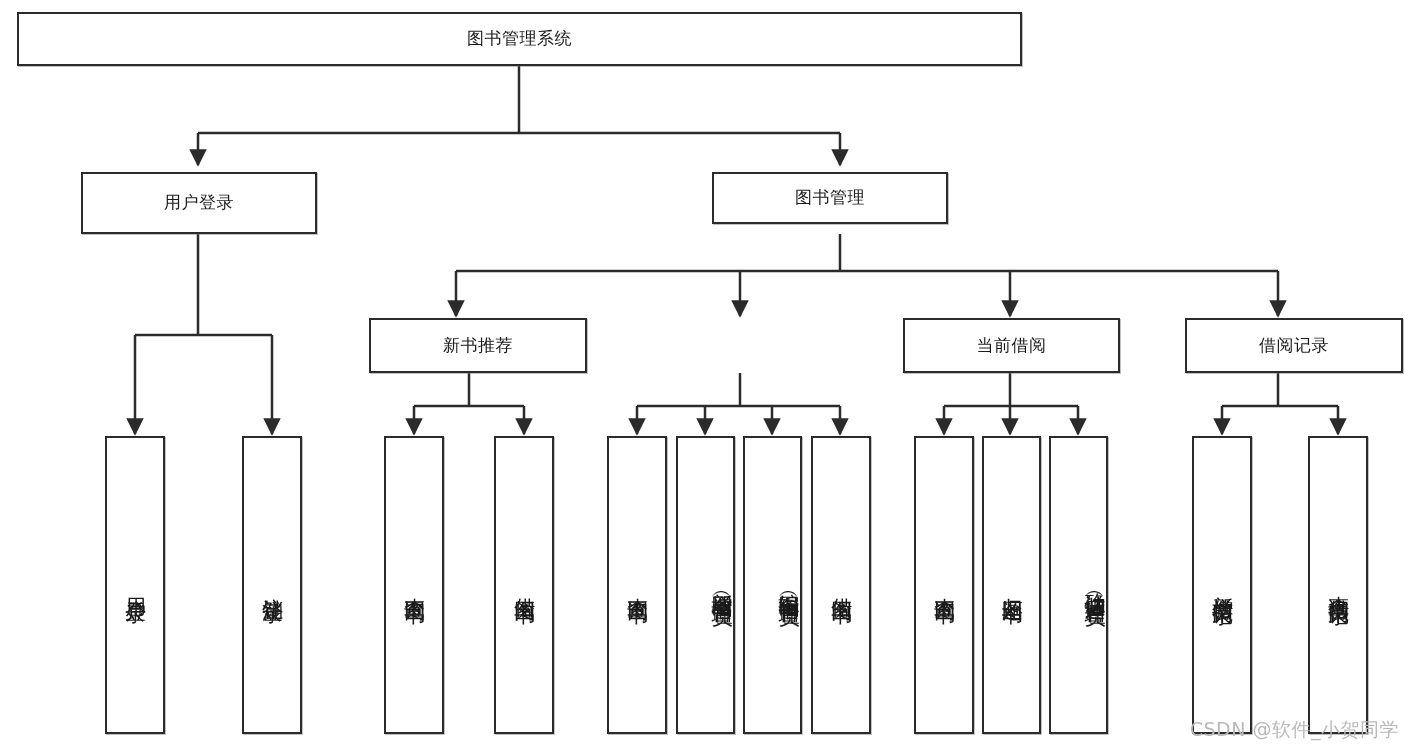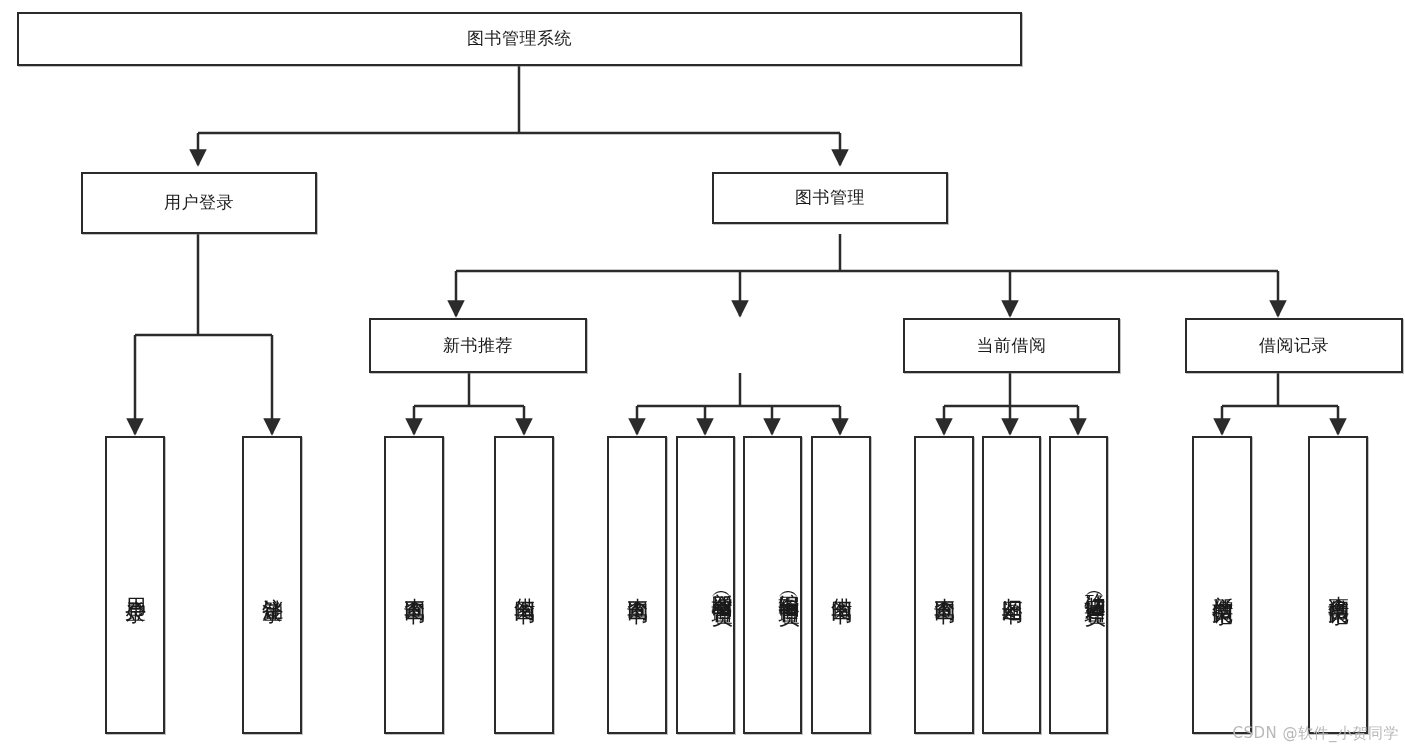--- a/index.html
+++ b/index.html
@@ -50,21 +50,21 @@
     align-items: flex-start;
     justify-content: center;
   }
   .node.vertical.v-center {
     align-items: center;
   }
   .watermark {
     position: absolute;
     right: 6px;
     bottom: 4px;
-    font-size: 15px;
+    font-size: 19px;
     color: #b9b9b9;
     white-space: nowrap;
     letter-spacing: 0.5px;
   }
 </style>
 </head>
 <body>
 
 <div id="diagram-root">
 

